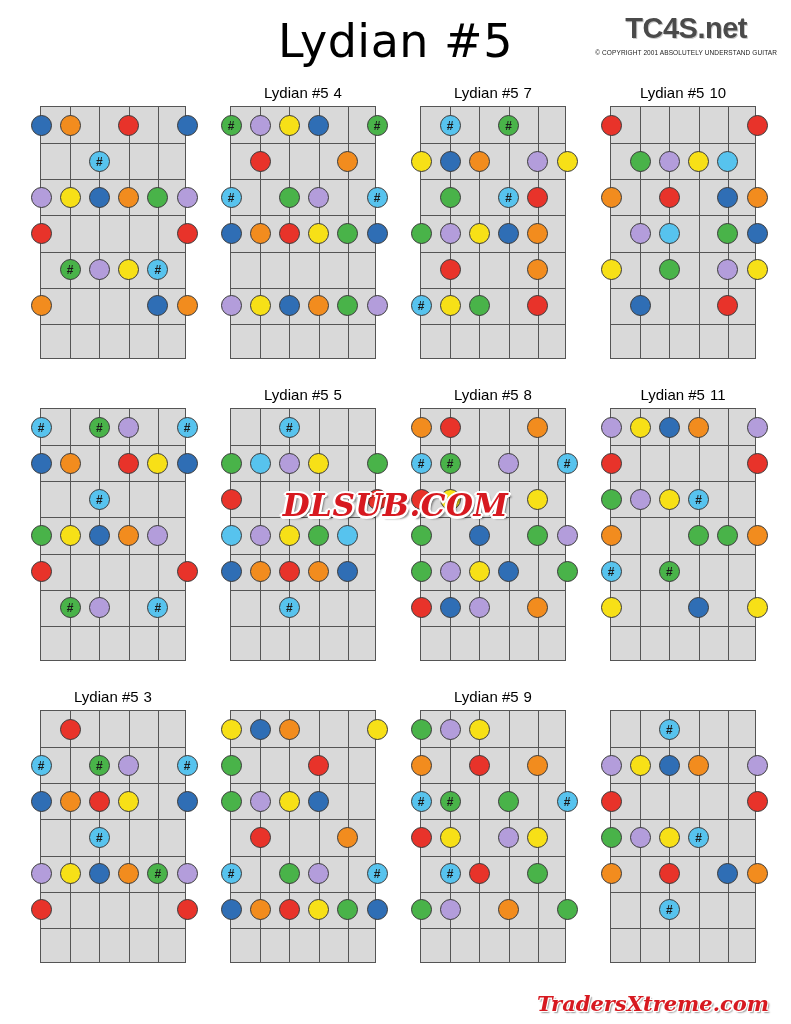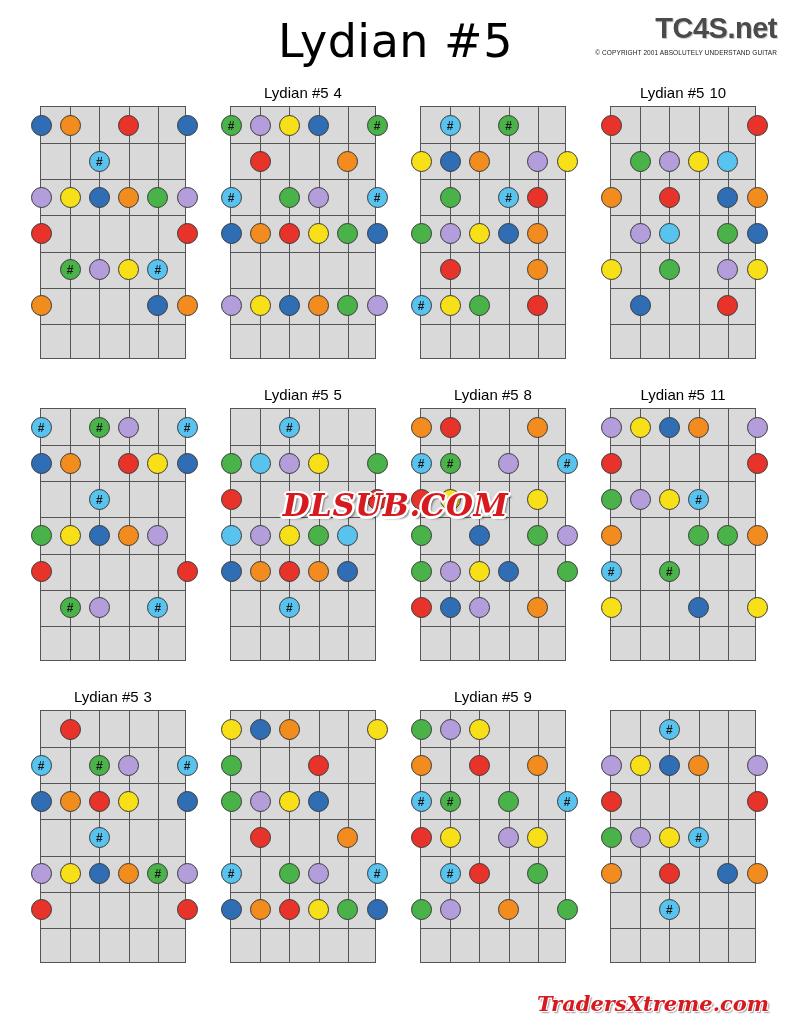--- a/index.html
+++ b/index.html
@@ -23,21 +23,21 @@
     text-align: center;
     font-family: "DejaVu Sans", sans-serif;
     font-size: 46px;
     font-weight: 400;
     color: #000;
     letter-spacing: 0.5px;
   }
   .brand {
     position: absolute;
     top: 12px; right: 14px;
-    text-align: right;
+    text-align: center;
   }
   .brand-name {
     font-family: "Liberation Sans", sans-serif;
     font-size: 29px;
     font-weight: bold;
     color: #4a4a4a;
     text-shadow: 1px 1px 0 #c9c9c9;
     letter-spacing: -0.5px;
   }
   .brand-copy {
@@ -221,20 +221,21 @@
           <div class="dot" style="left: 146px; top: 126.5px; background: rgb(47, 110, 181);"></div>
           <div class="dot" style="left: 0px; top: 198.786px; background: rgb(179, 157, 219);"></div>
           <div class="dot" style="left: 29.2px; top: 198.786px; background: rgb(247, 224, 23);"></div>
           <div class="dot" style="left: 58.4px; top: 198.786px; background: rgb(47, 110, 181);"></div>
           <div class="dot" style="left: 87.6px; top: 198.786px; background: rgb(242, 140, 30);"></div>
           <div class="dot" style="left: 116.8px; top: 198.786px; background: rgb(73, 179, 73);"></div>
           <div class="dot" style="left: 146px; top: 198.786px; background: rgb(179, 157, 219);"></div>
         </div>
       </div>
       <div class="diagram">
+        <div class="dg-header"><span class="dg-title">Lydian #5</span><span class="dg-num">7</span></div>
         <div class="fretboard" style="background: rgb(217, 217, 217);">
           <div class="fret-line" style="top: 36.1429px;"></div>
           <div class="fret-line" style="top: 72.2857px;"></div>
           <div class="fret-line" style="top: 108.429px;"></div>
           <div class="fret-line" style="top: 144.571px;"></div>
           <div class="fret-line" style="top: 180.714px;"></div>
           <div class="fret-line" style="top: 216.857px;"></div>
           <div class="string-line" style="left: 29.2px;"></div>
           <div class="string-line" style="left: 58.4px;"></div>
           <div class="string-line" style="left: 87.6px;"></div>

